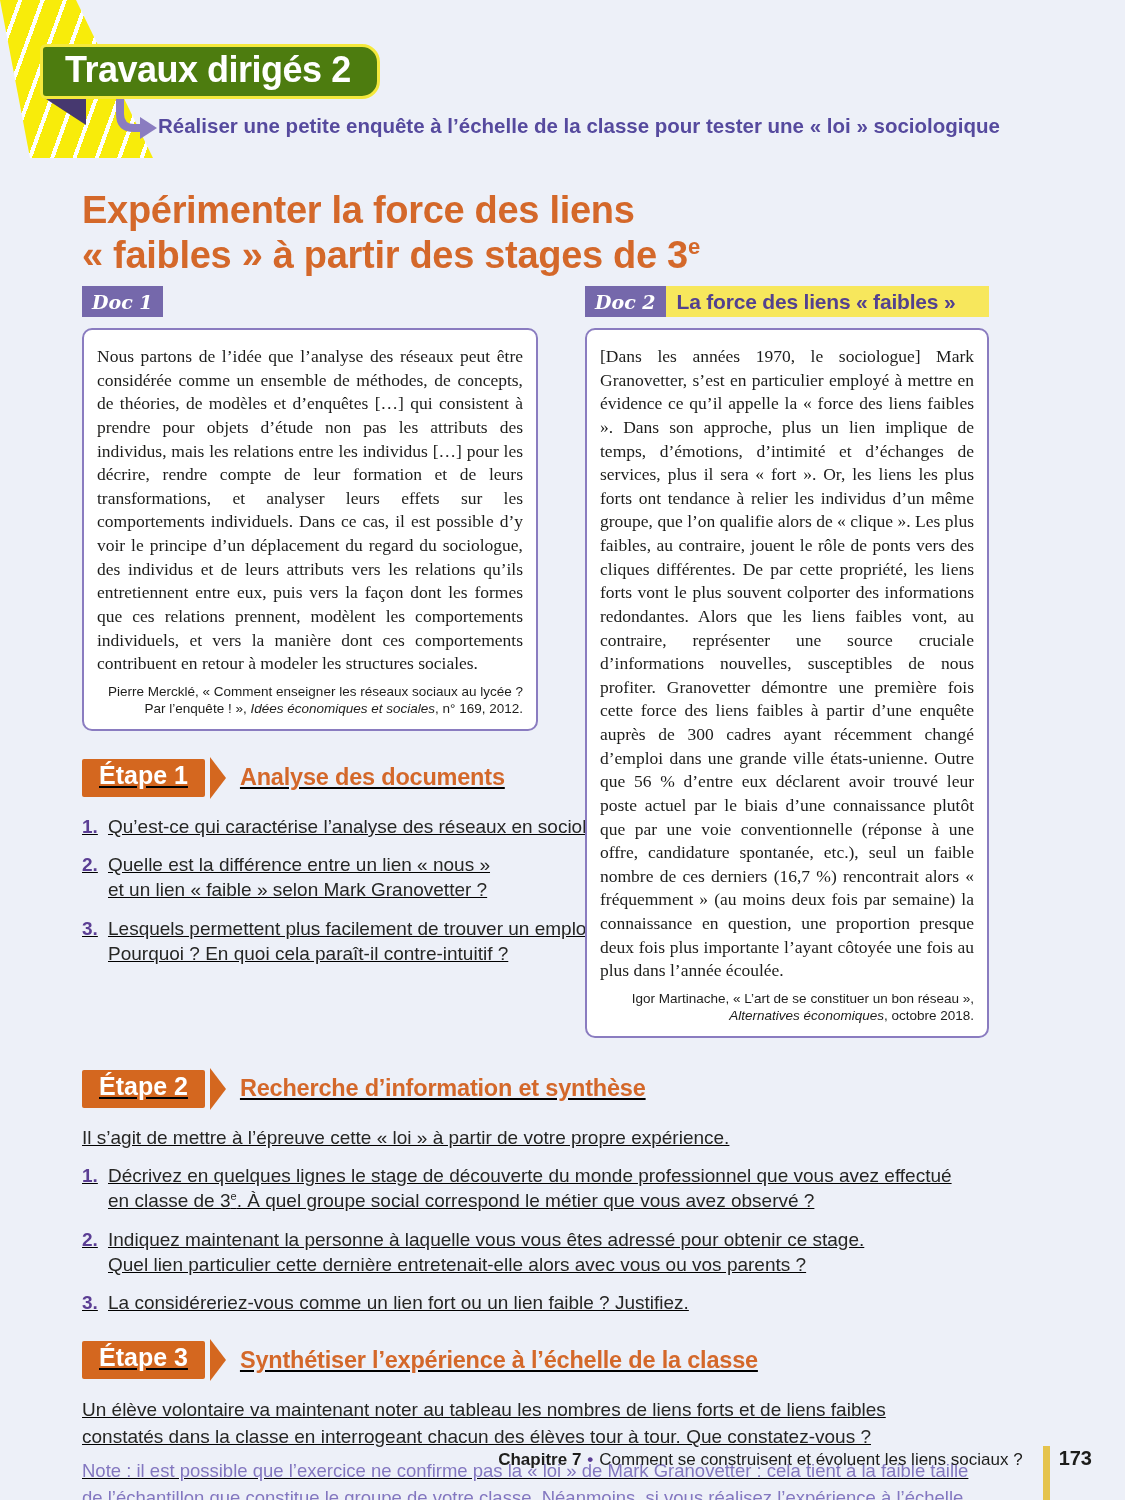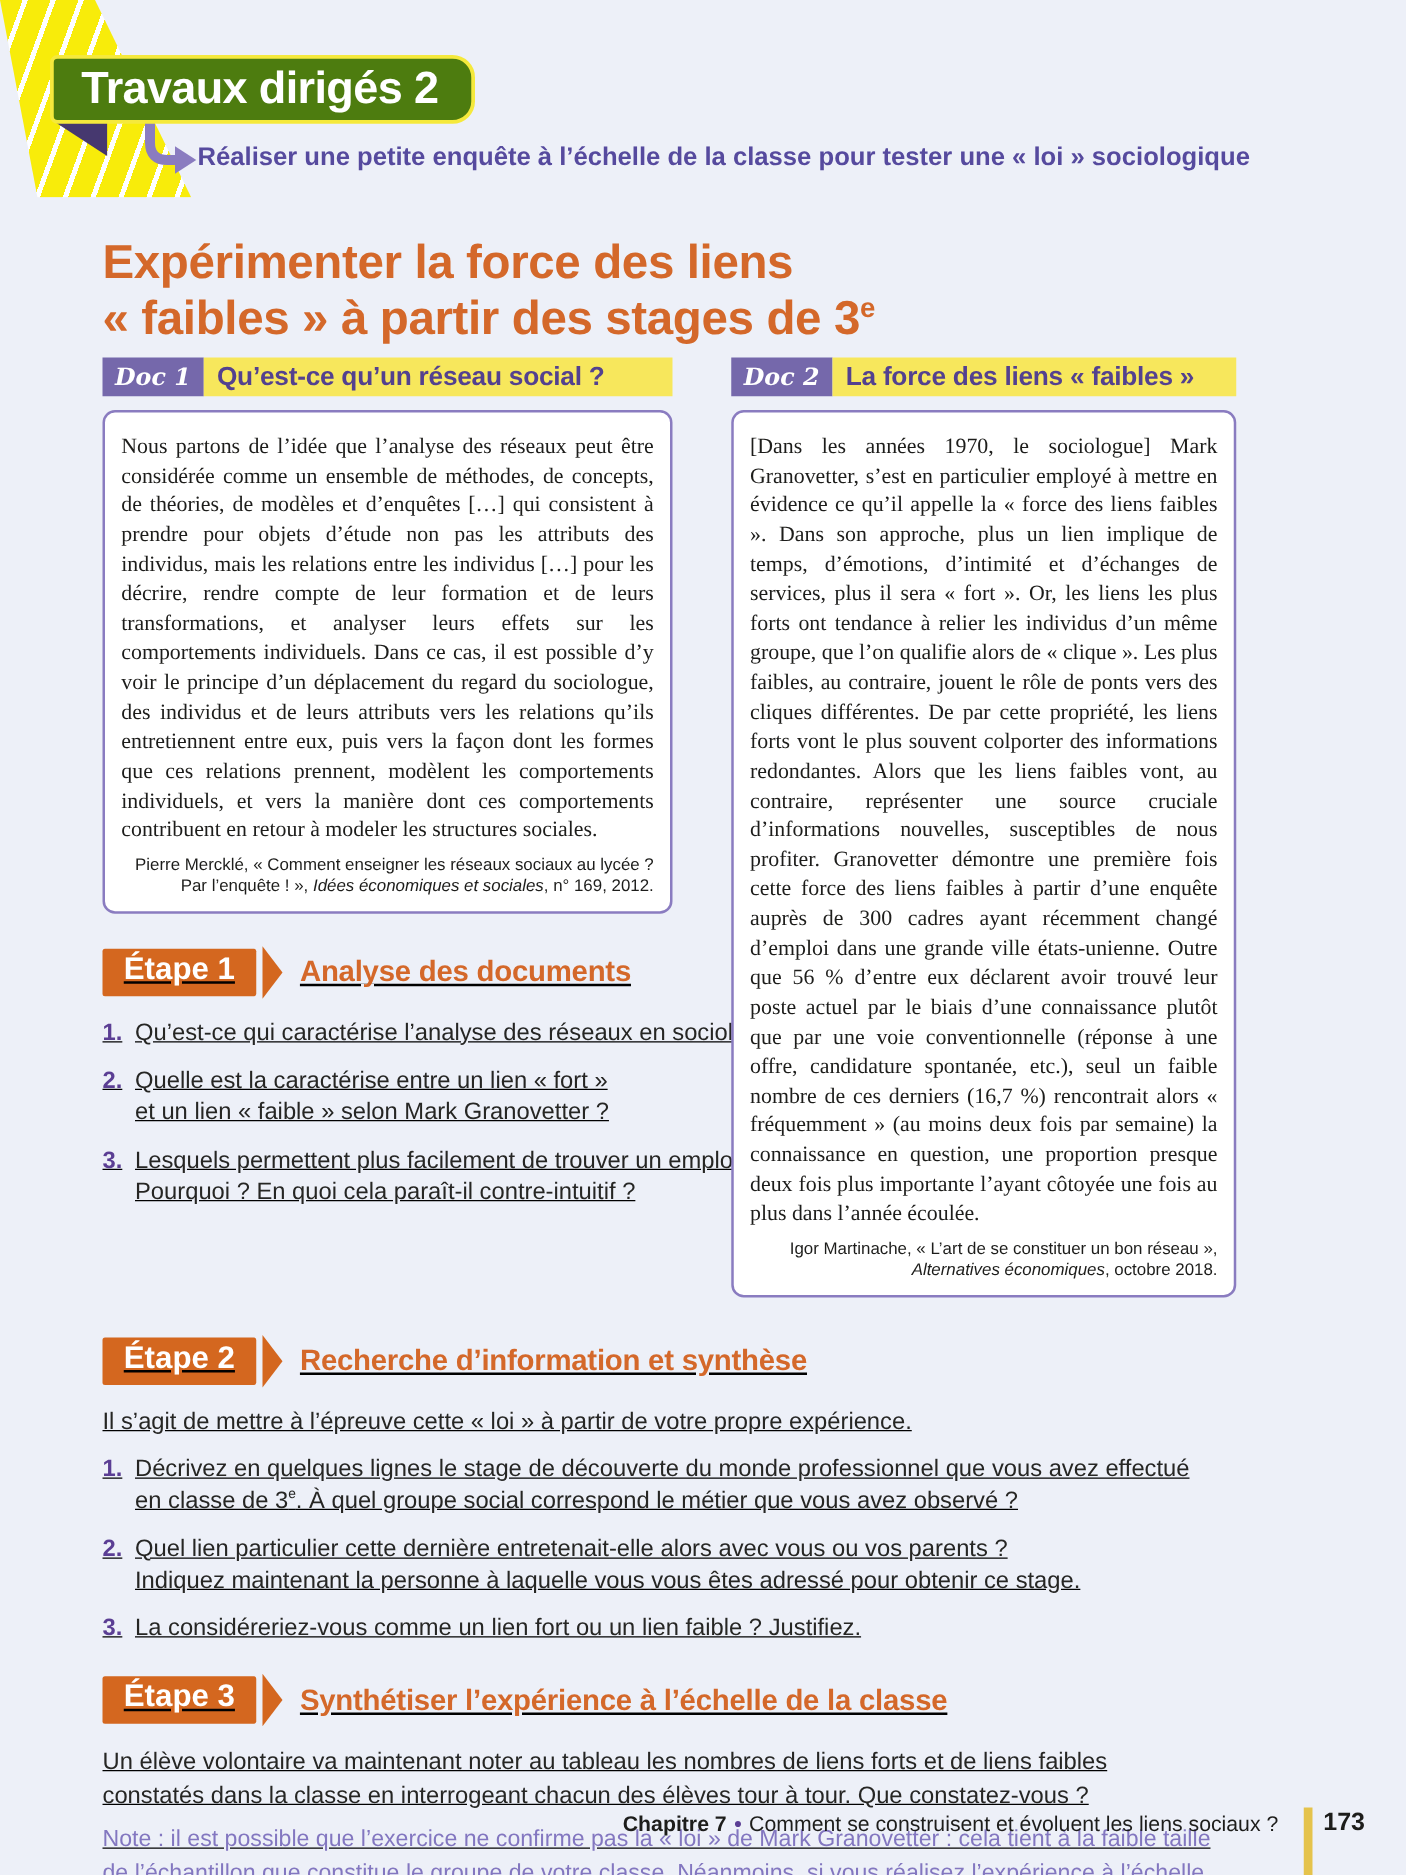--- a/index.html
+++ b/index.html
@@ -86,23 +86,20 @@
 
   <h1 class="main-title"><span>Expérimenter la force des liens</span><br><span>« faibles » à partir des stages de 3</span><sup>e</sup></h1>
 
   <div class="content">
 
     <div class="docs-row">
 
       <div class="col-left">
         <div class="doc-head">
           <span class="doc-badge">Doc 1</span>
-          <span class="doc-ybar">
-            <span class="doc-title">Qu’est-ce qu’un réseau social ?</span>
-          </span>
         </div>
         <div class="doc-box">
           <p class="doc-body" style="margin:0">Nous partons de l’idée que l’analyse des réseaux peut être considérée comme un ensemble de méthodes, de concepts, de théories, de modèles et d’enquêtes […] qui consistent à prendre pour objets d’étude non pas les attributs des individus, mais les relations entre les individus […] pour les décrire, rendre compte de leur formation et de leurs transformations, et analyser leurs effets sur les comportements individuels. Dans ce cas, il est possible d’y voir le principe d’un déplacement du regard du sociologue, des individus et de leurs attributs vers les relations qu’ils entretiennent entre eux, puis vers la façon dont les formes que ces relations prennent, modèlent les comportements individuels, et vers la manière dont ces comportements contribuent en retour à modeler les structures sociales.</p>
           <p class="doc-cite" style="margin-bottom:0"><span>Pierre Mercklé, « Comment enseigner les réseaux sociaux au lycée ? Par l’enquête ! », </span><span class="it">Idées économiques et sociales</span><span>, n° 169, 2012.</span></p>
         </div>
 
         <section class="step-block">
           <div class="step-head">
             <div class="step-label">Étape 1</div>
             <div class="step-tri"></div>
@@ -112,21 +109,21 @@
             <li class="qitem">
               <span class="qnum">1.</span>
               <span class="qtext">
                 <span class="qline">Qu’est-ce qui caractérise l’analyse des réseaux en sociologie ?</span>
 
               </span>
             </li>
             <li class="qitem">
               <span class="qnum">2.</span>
               <span class="qtext">
-                <span class="qline">Quelle est la caractérise entre un lien « fort »</span>
+                <span class="qline">Quelle est la différence entre un lien « nous »</span>
                 <span class="qline">et un lien « faible » selon Mark Granovetter ?</span>
               </span>
             </li>
             <li class="qitem">
               <span class="qnum">3.</span>
               <span class="qtext">
                 <span class="qline">Lesquels permettent plus facilement de trouver un emploi ?</span>
                 <span class="qline">Pourquoi ? En quoi cela paraît-il contre-intuitif ?</span>
               </span>
             </li>
@@ -159,22 +156,22 @@
         <li class="qitem">
           <span class="qnum">1.</span>
           <span class="qtext">
             <span class="qline">Décrivez en quelques lignes le stage de découverte du monde professionnel que vous avez effectué</span>
             <span class="qline"><span>en classe de 3</span><sup>e</sup><span>. À quel groupe social correspond le métier que vous avez observé ?</span></span>
           </span>
         </li>
         <li class="qitem">
           <span class="qnum">2.</span>
           <span class="qtext">
+            <span class="qline">Indiquez maintenant la personne à laquelle vous vous êtes adressé pour obtenir ce stage.</span>
             <span class="qline">Quel lien particulier cette dernière entretenait-elle alors avec vous ou vos parents ?</span>
-            <span class="qline">Indiquez maintenant la personne à laquelle vous vous êtes adressé pour obtenir ce stage.</span>
           </span>
         </li>
         <li class="qitem">
           <span class="qnum">3.</span>
           <span class="qtext">
             <span class="qline">La considéreriez-vous comme un lien fort ou un lien faible ? Justifiez.</span>
 
           </span>
         </li>
       </ol>

